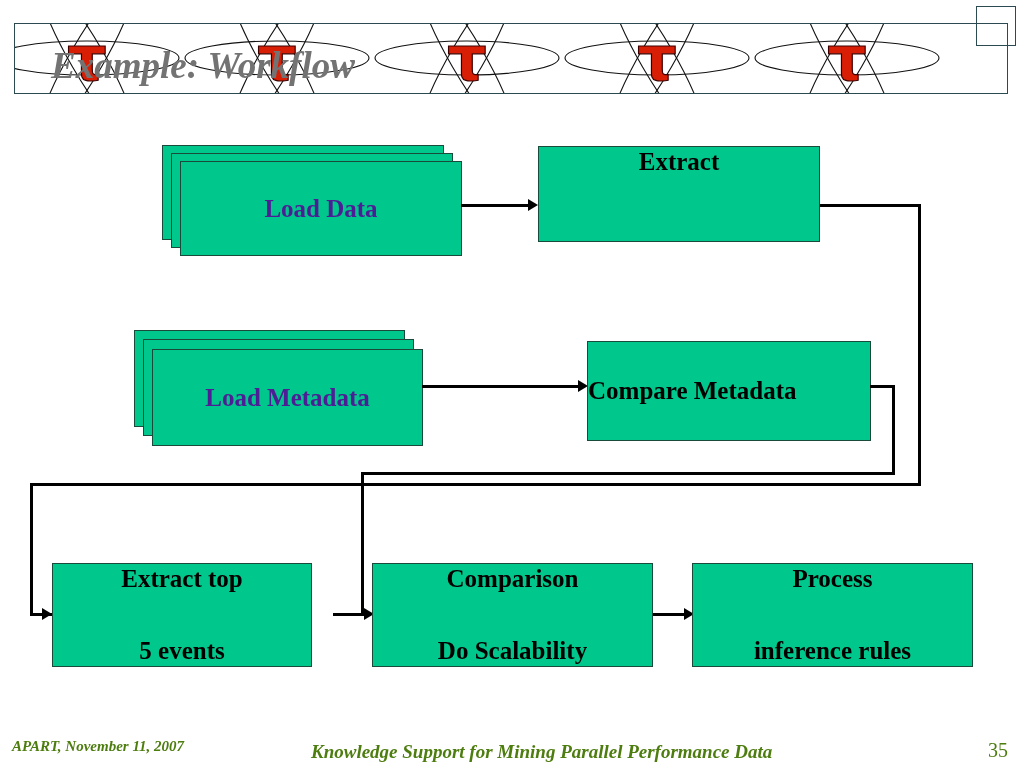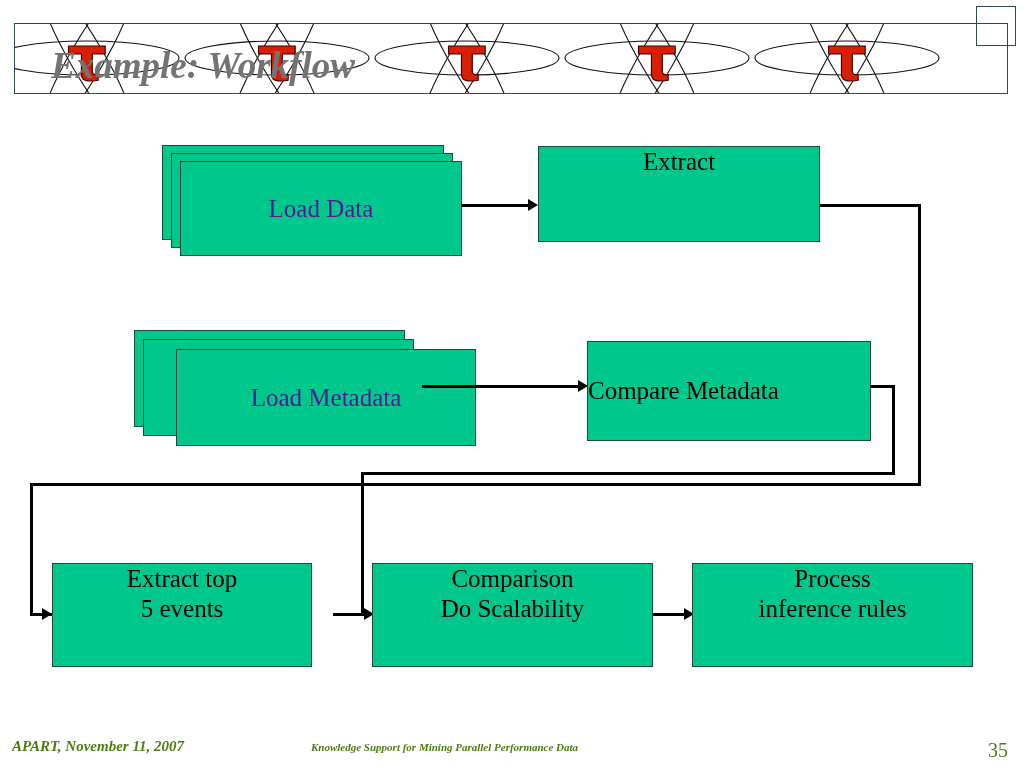--- a/index.html
+++ b/index.html
@@ -32,26 +32,27 @@
   .corner-box{
     position:absolute;left:976px;top:6px;width:38px;height:38px;
     border:1px solid #2c4a52;background:transparent;z-index:7;
   }
 
   
   .node{
     position:absolute;
     background:#00c78c;
     border:1px solid #1a4a3a;
-    display:flex;align-items:center;justify-content:flex-start;
+    display:flex;align-items:center;justify-content:space-between;
     text-align:center;
     font-family:"Liberation Serif", serif;
     font-size:25px;line-height:30px;
     color:#000000;
     box-sizing:border-box;
+    font-weight:bold;
   }
   .node.stacked{background:transparent;border:none;}
   .stk{
     position:absolute;
     background:#00c78c;
     border:1px solid #1a4a3a;
     box-sizing:border-box;
   }
   .stk-front{
     position:absolute;
@@ -77,21 +78,21 @@
   }
 
   
   .footer{
     position:absolute;left:0;top:736px;width:1024px;height:28px;
     font-family:"Liberation Serif", serif;
     font-weight:bold;font-style:italic;
     color:#4d7c0f;
   }
   .f-left{position:absolute;left:12px;top:2px;font-size:15px;white-space:nowrap;}
-  .f-mid{position:absolute;left:311px;top:5px;font-size:11px;white-space:nowrap;}
+  .f-mid{position:absolute;left:311px;top:5px;font-size:19px;white-space:nowrap;}
   .f-right{position:absolute;left:988px;top:3px;font-size:20px;font-weight:normal;font-style:normal;}
 </style>
 </head>
 <body>
 
 <div id="slide">
 
   <div class="banner">
     <svg class="banner-art" viewBox="0 0 992 69" preserveAspectRatio="none">
       <defs>
@@ -145,21 +146,21 @@
   <div class="ln hl" style="left:820px;top:204px;width:101px;"></div>
   <div class="ln vl" style="left:918px;top:204px;height:282px;"></div>
   <div class="ln hl" style="left:30px;top:483px;width:891px;"></div>
   <div class="ln vl" style="left:30px;top:483px;height:133px;"></div>
   <div class="ln hl" style="left:30px;top:613px;width:22px;"></div>
   <div class="arrow-r" style="left:42px;top:608px;"></div>
 
   <div class="node stacked" style="left:134px;top:330px;width:300px;height:118px;">
     <div class="stk" style="left:0px;top:0px;width:271px;height:97px;"></div>
     <div class="stk" style="left:9px;top:9px;width:271px;height:97px;"></div>
-    <div class="stk-front" style="left:18px;top:19px;width:300px;height:97px;margin-left:24px;">Load Metadata</div>
+    <div class="stk-front" style="left:18px;top:19px;width:271px;height:97px;">Load Metadata</div>
   </div>
 
   <div class="ln hl" style="left:422px;top:385px;width:156px;"></div>
   <div class="arrow-r" style="left:578px;top:380px;"></div>
 
   <div class="node" style="left:587px;top:341px;width:284px;height:100px;">
     <span>Compare Metadata</span>
   </div>
 
   <div class="ln hl" style="left:870px;top:385px;width:25px;"></div>

